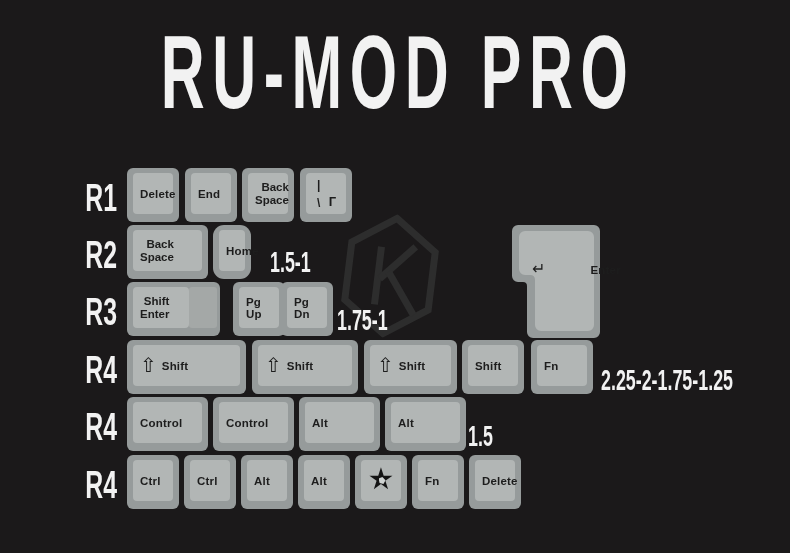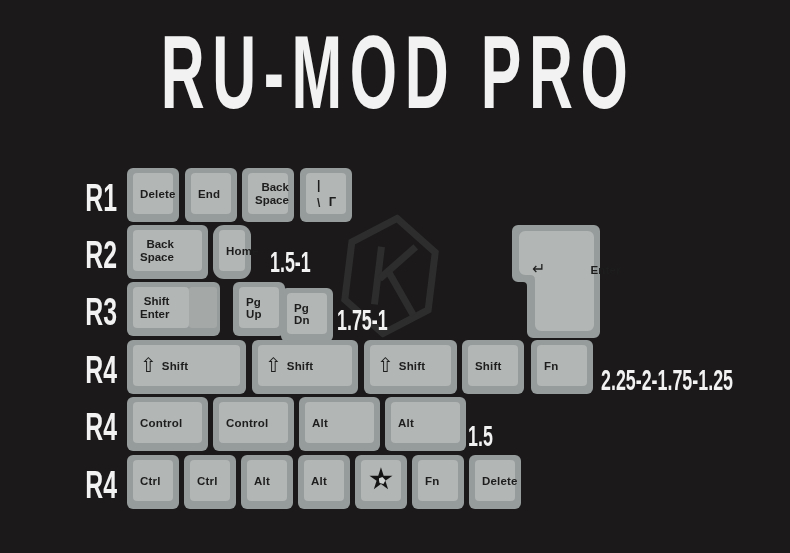--- a/index.html
+++ b/index.html
@@ -133,21 +133,21 @@
           <div>Shift</div>
           <div>Enter</div>
         </div>
       </div>
     </div>
     <div class="key" style="left: 225px; top: 282px; width: 52px; margin-left: 8px;">
       <div class="cap">
         <div class="lg">Pg Up</div>
       </div>
     </div>
-    <div class="key" style="left: 281px; top: 288px; width: 52px;">
+    <div class="key" style="left: 281px; top: 282px; width: 52px;">
       <div class="cap">
         <div class="lg">Pg Dn</div>
       </div>
     </div>
     <div class="row-label" style="top: 362px;">R4</div>
     <div class="key" style="left: 127px; top: 340px; width: 119px;">
       <div class="cap">
         <div class="ic">⇧</div>
         <div class="lg">Shift</div>
       </div>

